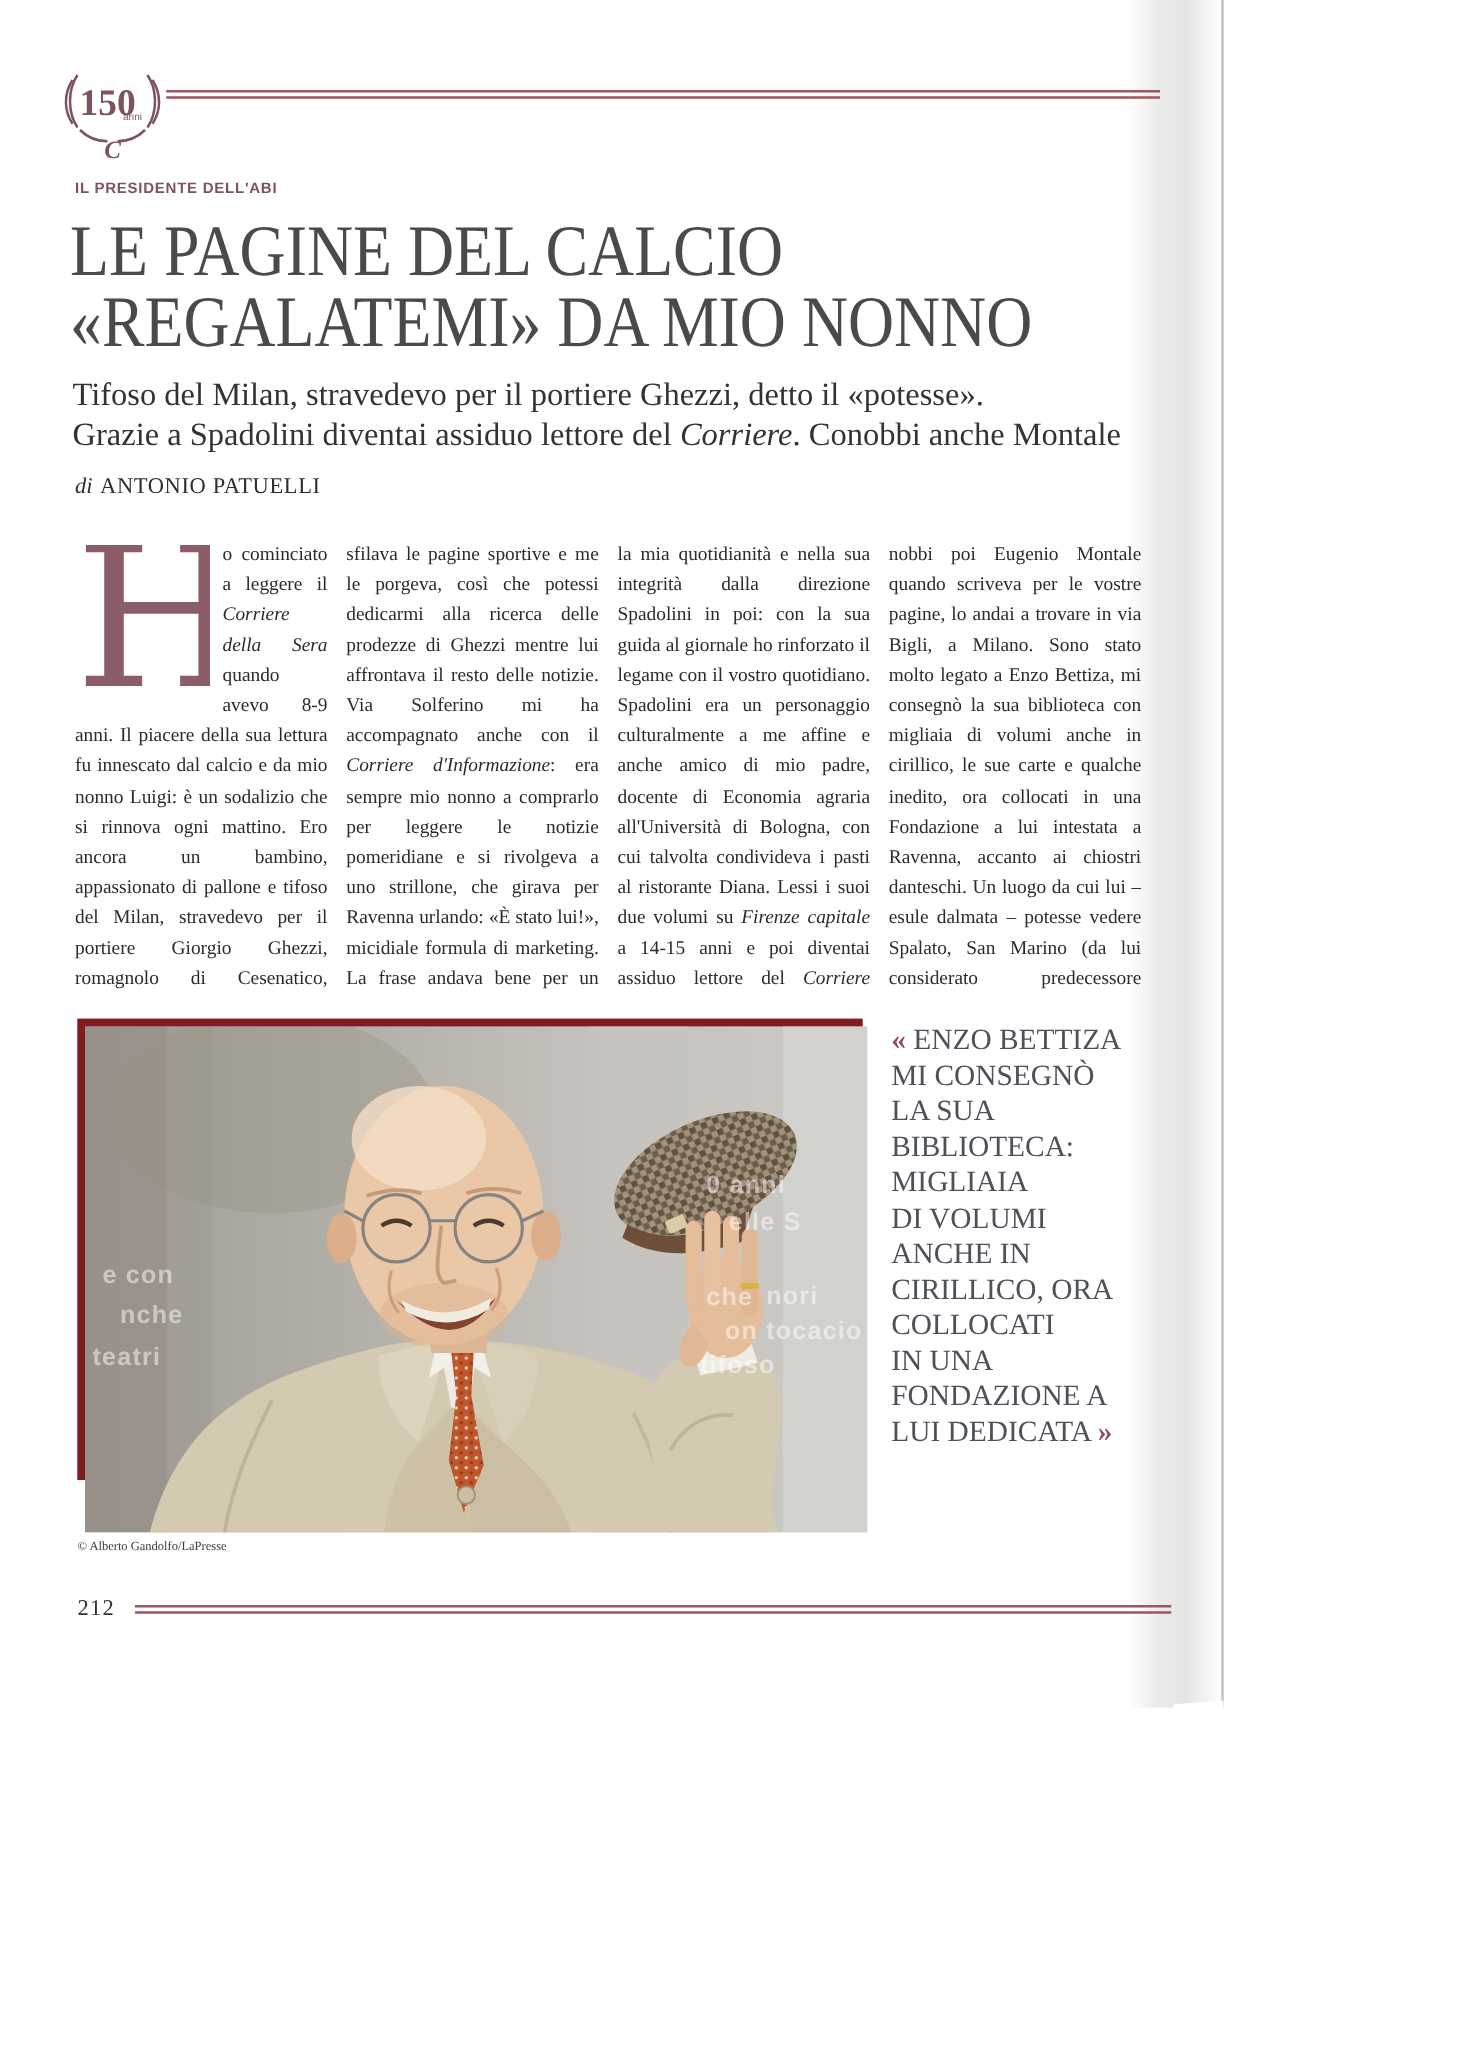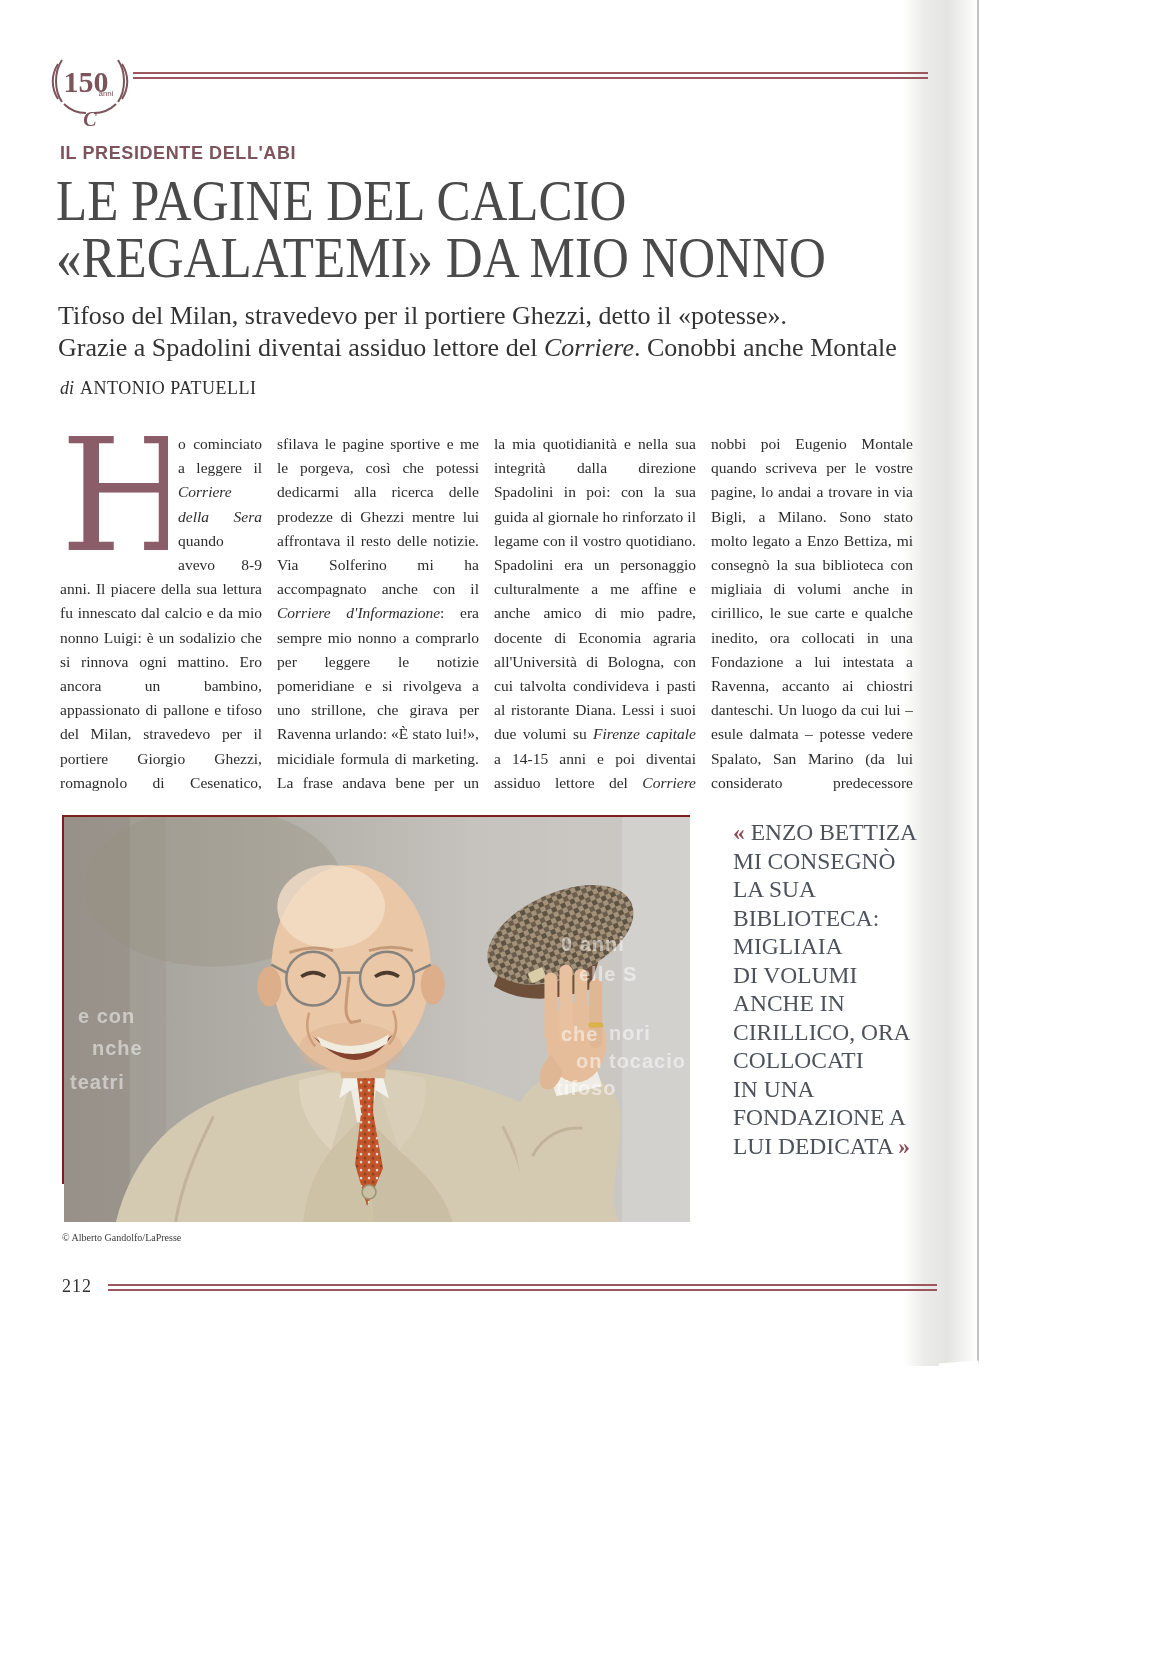--- a/index.html
+++ b/index.html
@@ -12,48 +12,48 @@
     background:linear-gradient(90deg, rgba(233,233,231,0) 0%, #ebebe9 30%, #e4e4e2 60%, #f6f6f4 88%, #ffffff 100%);
     border-right:2px solid #c2c2c0; }
   .page-curl::after { content:""; position:absolute; right:-2px; bottom:-6px; width:40px; height:10px;
     background:#ffffff; transform:rotate(-4deg); }
 
   
   .logo { position:absolute; left:48px; top:52px; }
   .double-rule { position:absolute; height:7px; border-top:2px solid #9b565e; border-bottom:2px solid #9b565e; }
   .rule-top { left:133px; top:72px; width:795px; }
   .kicker { position:absolute; left:60px; top:143px; font-family:"Liberation Sans", sans-serif;
-    font-weight:bold; font-size:18px; letter-spacing:0.6px; color:#7d545c; }
+    font-weight:bold; font-size:12px; letter-spacing:0.6px; color:#7d545c; }
   .headline { position:absolute; left:56px; top:172px; width:1000px; transform:scaleX(0.88);
     transform-origin:left top; font-size:58px; line-height:57px; font-weight:400;
     color:#4a4a4a; letter-spacing:0px; }
   .deck { position:absolute; left:58px; top:300px; width:890px; font-size:26px; line-height:32px; color:#333333; }
   .byline { position:absolute; left:60px; top:378px; font-size:18px; color:#2e2e2e; letter-spacing:0.5px; }
   .byline .pre { font-style:italic; letter-spacing:0; margin-right:6px; }
 
   
   .col { position:absolute; top:432px; width:202px; height:368px; overflow:hidden;
     font-size:15.5px; line-height:24.2px; text-align:justify; color:#2b2b2b; }
   .col-1 { left:60px; } .col-2 { left:277px; } .col-3 { left:494px; } .col-4 { left:711px; }
   .it { font-style:italic; }
   .dropcap { float:left; width:108px; height:128px; margin:4px 10px 0 0; overflow:hidden;
     font-family:"DejaVu Serif", serif; font-size:158px; line-height:118px; color:#8b5d68; }
 
   
   .photo { position:absolute; left:62px; top:815px; width:628px; height:369px;
-    border:2px solid #7f1d1d; background:#a21caf; }
+    border:6px solid #7f1d1d; background:#a21caf; }
   .photo svg { display:block; }
   .ghost { position:absolute; inset:0; pointer-events:none; }
   .ghost span { position:absolute; color:#ffffff; opacity:0.5; white-space:nowrap;
     font:700 20px "Liberation Sans", sans-serif; letter-spacing:1px; filter:blur(0.6px); }
   .credit { position:absolute; left:62px; top:1232px; font-size:10px; color:#3a3a3a; }
 
   
   .pullquote { position:absolute; left:713px; top:818px; width:238px;
-    font-size:23.5px; line-height:28.5px; color:#4c515a;margin-left:20px; }
+    font-size:23.5px; line-height:28.5px; color:#4c515a; }
   .pullquote .guillemet { color:#8a4f58; font-weight:bold; }
 
   
   .page-number { position:absolute; left:62px; top:1276px; font-size:18px; color:#333333; letter-spacing:1px; }
   .rule-bottom { left:108px; top:1284px; width:829px; }
 </style>
 </head>
 <body>
 
 <div class="page">

